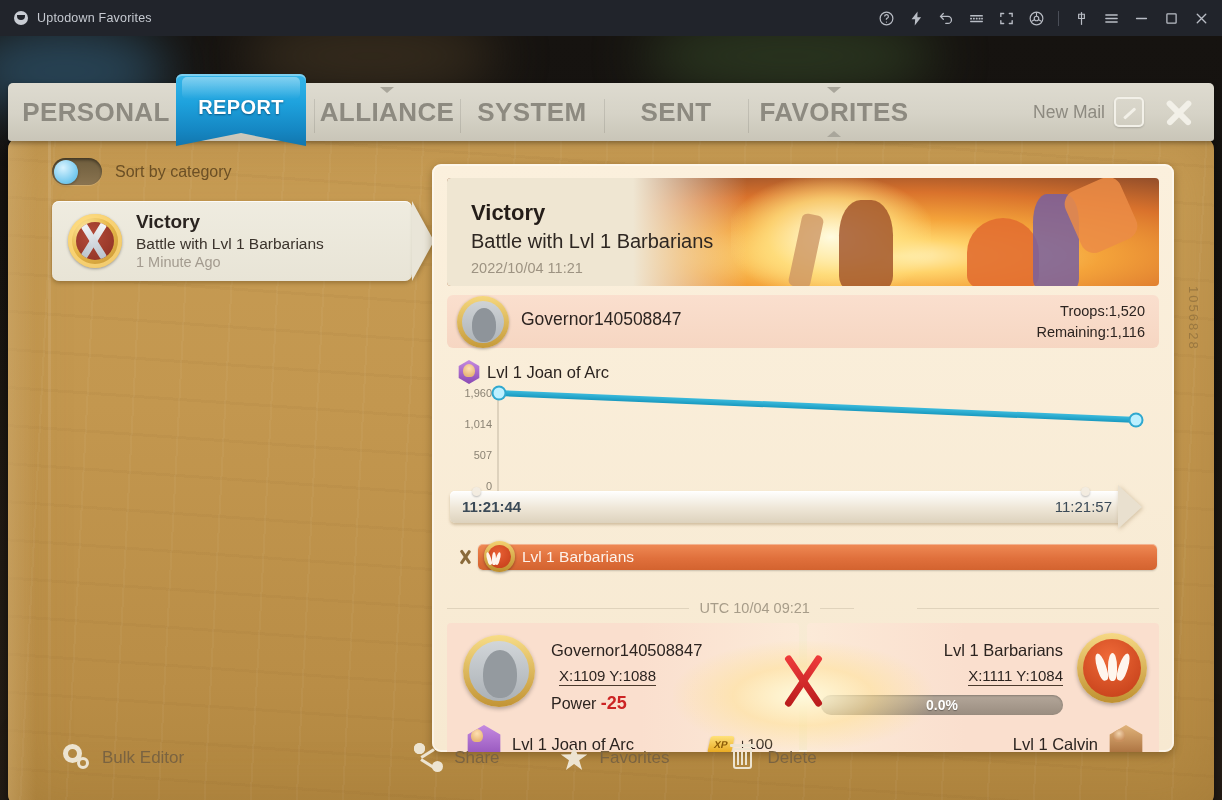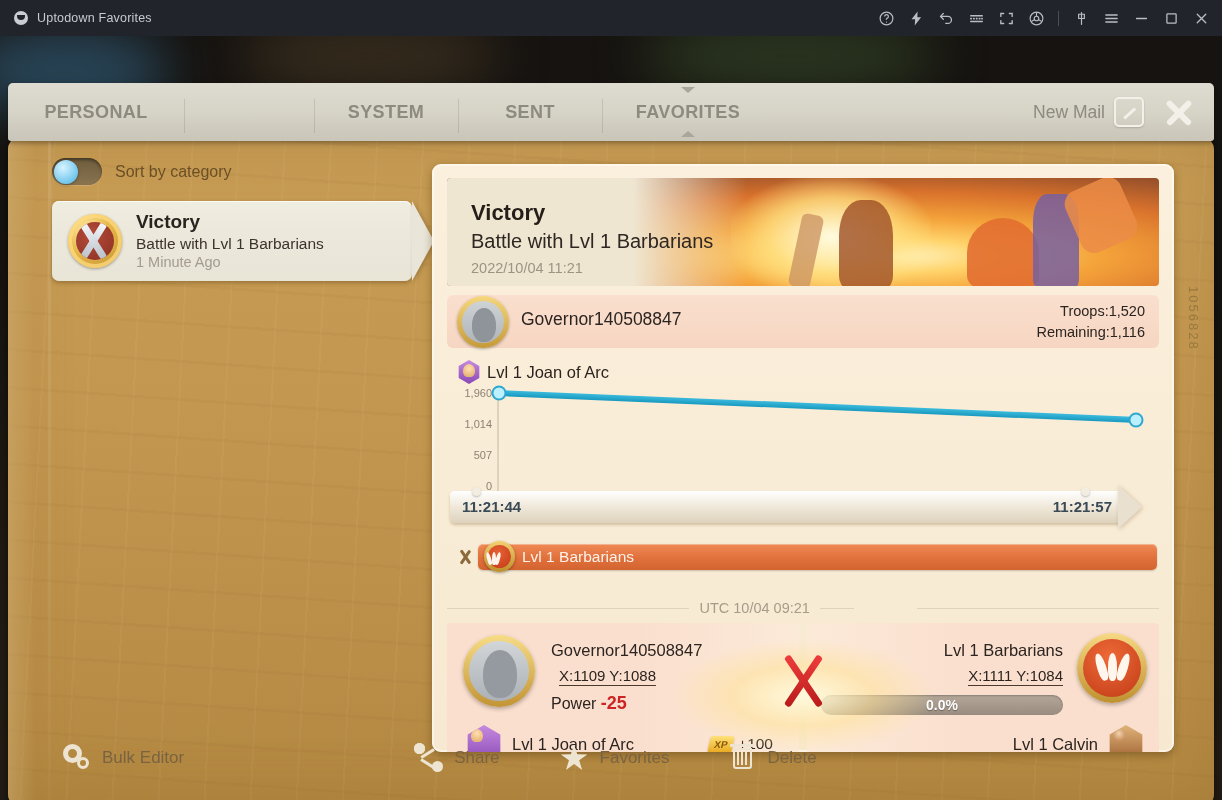--- a/index.html
+++ b/index.html
@@ -73,21 +73,21 @@
   
   .tabbar {
     position: absolute; left: 8px; top: 47px; width: 1206px; height: 58px;
     background: linear-gradient(180deg, #dedbd0 0%, #d6d3c7 52%, #c9c5b8 100%);
     border-radius: 5px 5px 3px 3px;
     box-shadow: 0 2px 5px rgba(0,0,0,.35);
     display: flex; align-items: center; z-index: 20;
   }
   .tab {
     height: 50px; display: flex; align-items: center; justify-content: center;
-    color: #8d8a80; font-weight: bold; font-size: 18px; letter-spacing: .4px;
+    color: #8d8a80; font-weight: bold; font-size: 26px; letter-spacing: .4px;
     position: relative; padding: 12px 22px;
   }
   .tab + .tab::before {
     content: ""; position: absolute; left: 0; top: 12px; height: 34px; width: 1px;
     background: rgba(0,0,0,.1);
   }
   .tab-arrow {
     position: absolute; top: 0; left: 50%; transform: translateX(-50%);
     width: 0; height: 0; border-left: 7px solid transparent; border-right: 7px solid transparent;
     border-top: 6px solid #a9a69b;
@@ -284,21 +284,21 @@
     border-top: 22px solid transparent; border-bottom: 22px solid transparent;
     border-left: 24px solid #e9e0cf;
     filter: drop-shadow(1px 1px 2px rgba(120,85,35,.3));
   }
   .tl-knob {
     position: absolute; left: 22px; top: -4px; width: 9px; height: 9px; border-radius: 50%;
     background: #f3ece0; box-shadow: 0 1px 2px rgba(0,0,0,.25);
   }
   .tl-knob.r { left: auto; right: 52px; }
   .tl-t1 { position: absolute; left: 12px; top: 7px; font-size: 15px; font-weight: bold; color: #3b4a57; }
-  .tl-t2 { position: absolute; right: 30px; top: 7px; font-size: 15px; font-weight: bold; color: #3b4a57; }
+  .tl-t2 { position: absolute; right: 30px; top: 7px; font-size: 15px; font-weight: normal; color: #3b4a57; }
 
   
   .barb-row { position: absolute; left: 457px; top: 508px; width: 700px; height: 26px; display: flex; align-items: center; }
   .swords-mini { width: 16px; height: 16px; position: relative; flex: 0 0 auto; margin-right: 5px; }
   .swords-mini i { position: absolute; left: 7px; top: 0; width: 2.5px; height: 16px; background: #8a6a3a; border-radius: 1px; }
   .swords-mini i:first-child { transform: rotate(34deg); }
   .swords-mini i:last-child  { transform: rotate(-34deg); }
   .barb-bar {
     flex: 1 1 auto; height: 26px; border-radius: 5px; position: relative;
     background: linear-gradient(180deg, #ef8a55 0%, #e0703c 55%, #d3632f 100%);
@@ -544,39 +544,48 @@
       <div class="side-num">1056828</div>
     </div>
 
     <div class="tabbar">
       <div class="tab" style="width:176px">
         <span>PERSONAL</span>
       </div>
       <div class="tab" style="width:130px">
         <span style="visibility:hidden">REPORT</span>
       </div>
+      <div class="tab" style="width:146px">
+        <div class="tab-arrow"></div>
+        <span>ALLIANCE</span>
+      </div>
       <div class="tab" style="width:144px">
         <span>SYSTEM</span>
       </div>
       <div class="tab" style="width:144px">
         <span>SENT</span>
       </div>
       <div class="tab" style="width:172px">
         <div class="tab-arrow"></div>
         <div class="tab-arrow down"></div>
         <span>FAVORITES</span>
       </div>
       <div class="tab-spacer"></div>
       <div class="newmail">
         <span class="newmail-label">New Mail</span>
         <span class="newmail-icon"></span>
       </div>
       <div class="close-x"></div>
     </div>
 
+    <div class="ribbon">
+      <div class="ribbon-body"></div>
+      <div class="ribbon-gloss"></div>
+      <div class="ribbon-label">REPORT</div>
+    </div>
 
     <div class="sortrow">
       <div class="toggle">
         <div class="toggle-knob"></div>
       </div>
       <div class="sort-label">Sort by category</div>
     </div>
 
     <div class="mail-item">
       <div class="mail-medal">

